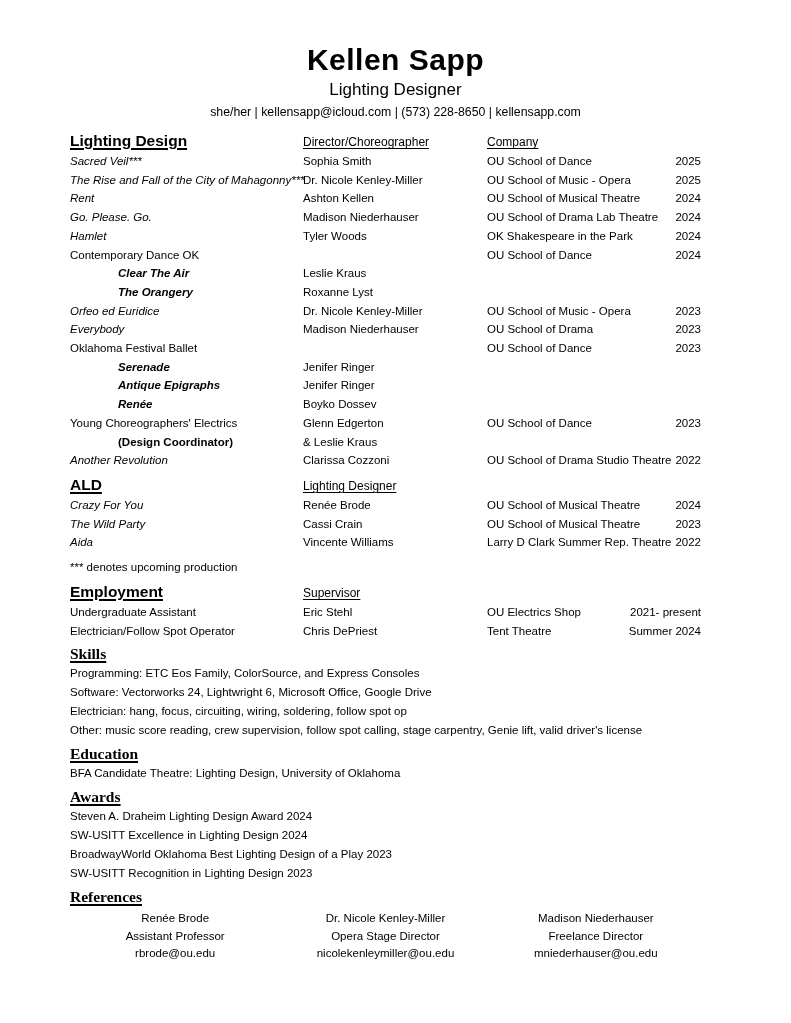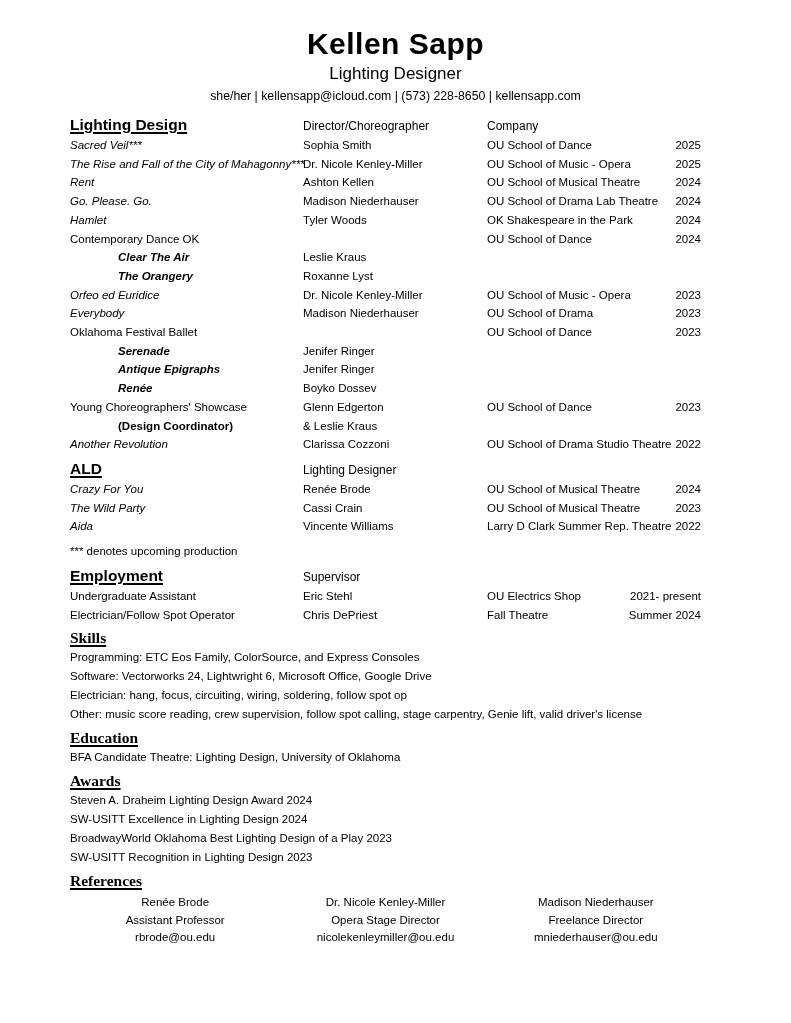--- a/index.html
+++ b/index.html
@@ -3,21 +3,21 @@
 <meta charset="utf-8">
 <style>
   * { margin:0; padding:0; box-sizing:border-box; }
   html,body { background:#ffffff; }
   body {
     width:791px; height:1023px;
     font-family:"Liberation Sans", sans-serif;
     color:#000000;
     overflow:hidden;
   }
-  .page { width:791px; height:1023px; padding-top:28px; background:#ffffff; }
+  .page { width:791px; height:1023px; padding-top:44px; background:#ffffff; }
 
   
   .hdr { text-align:center; }
   .hdr .name { font-size:30px; font-weight:700; line-height:32px; letter-spacing:0.5px; }
   .hdr .subtitle { font-size:17px; line-height:22px; margin-top:3px; }
   .hdr .contact { font-size:12.3px; line-height:16px; margin-top:3px; }
 
   
   .content { margin:11px 90px 0 70px; } 
 
@@ -29,21 +29,21 @@
   .it  { font-style:italic; }
   .ind { padding-left:48px;font-weight:bold; }
 
   .hrow { display:flex; align-items:baseline; line-height:20px; margin-top:5px; }
   .sec-h {
     font-size:15.5px; font-weight:700;
     text-decoration:underline; text-decoration-thickness:1.6px; text-underline-offset:2px;
   }
   .col-h {
     font-size:12px;
-    text-decoration-thickness:1px; text-underline-offset:2px;
+    text-decoration:underline; text-decoration-thickness:1px; text-underline-offset:2px;
   }
 
   .note { font-size:11.5px; line-height:19px; margin:6px 0 2px 0; }
 
   .line { font-size:11.5px; line-height:19px; white-space:nowrap; }
   .sec-block .hrow { margin-top:4px;font-family:Liberation Serif, serif; }
 
   
   .refs-row { display:flex; margin-top:3px; }
   .ref { flex:1 1 0; text-align:center; font-size:11.5px; line-height:17.2px; }
@@ -146,21 +146,21 @@
           <div class="c3"></div>
           <div class="c4"></div>
         </div>
         <div class="row">
           <div class="c1 it ind">Renée</div>
           <div class="c2">Boyko Dossev</div>
           <div class="c3"></div>
           <div class="c4"></div>
         </div>
         <div class="row">
-          <div class="c1">Young Choreographers' Showcase</div>
+          <div class="c1">Young Choreographers' Electrics</div>
           <div class="c2">Glenn Edgerton</div>
           <div class="c3">OU School of Dance</div>
           <div class="c4">2023</div>
         </div>
         <div class="row">
           <div class="c1 ind">(Design Coordinator)</div>
           <div class="c2">&amp; Leslie Kraus</div>
           <div class="c3"></div>
           <div class="c4"></div>
         </div>
@@ -210,21 +210,21 @@
     <div id="emp-rows">
         <div class="row">
           <div class="c1">Undergraduate Assistant</div>
           <div class="c2">Eric Stehl</div>
           <div class="c3">OU Electrics Shop</div>
           <div class="c4">2021- present</div>
         </div>
         <div class="row">
           <div class="c1">Electrician/Follow Spot Operator</div>
           <div class="c2">Chris DePriest</div>
-          <div class="c3">Fall Theatre</div>
+          <div class="c3">Tent Theatre</div>
           <div class="c4">Summer 2024</div>
         </div>
       </div>
 
     <div class="sec-block">
       <div class="hrow">
           <div class="sec-h">Skills</div>
         </div>
       <div id="skills-lines">
           <div class="line">Programming: ETC Eos Family, ColorSource, and Express Consoles</div>

